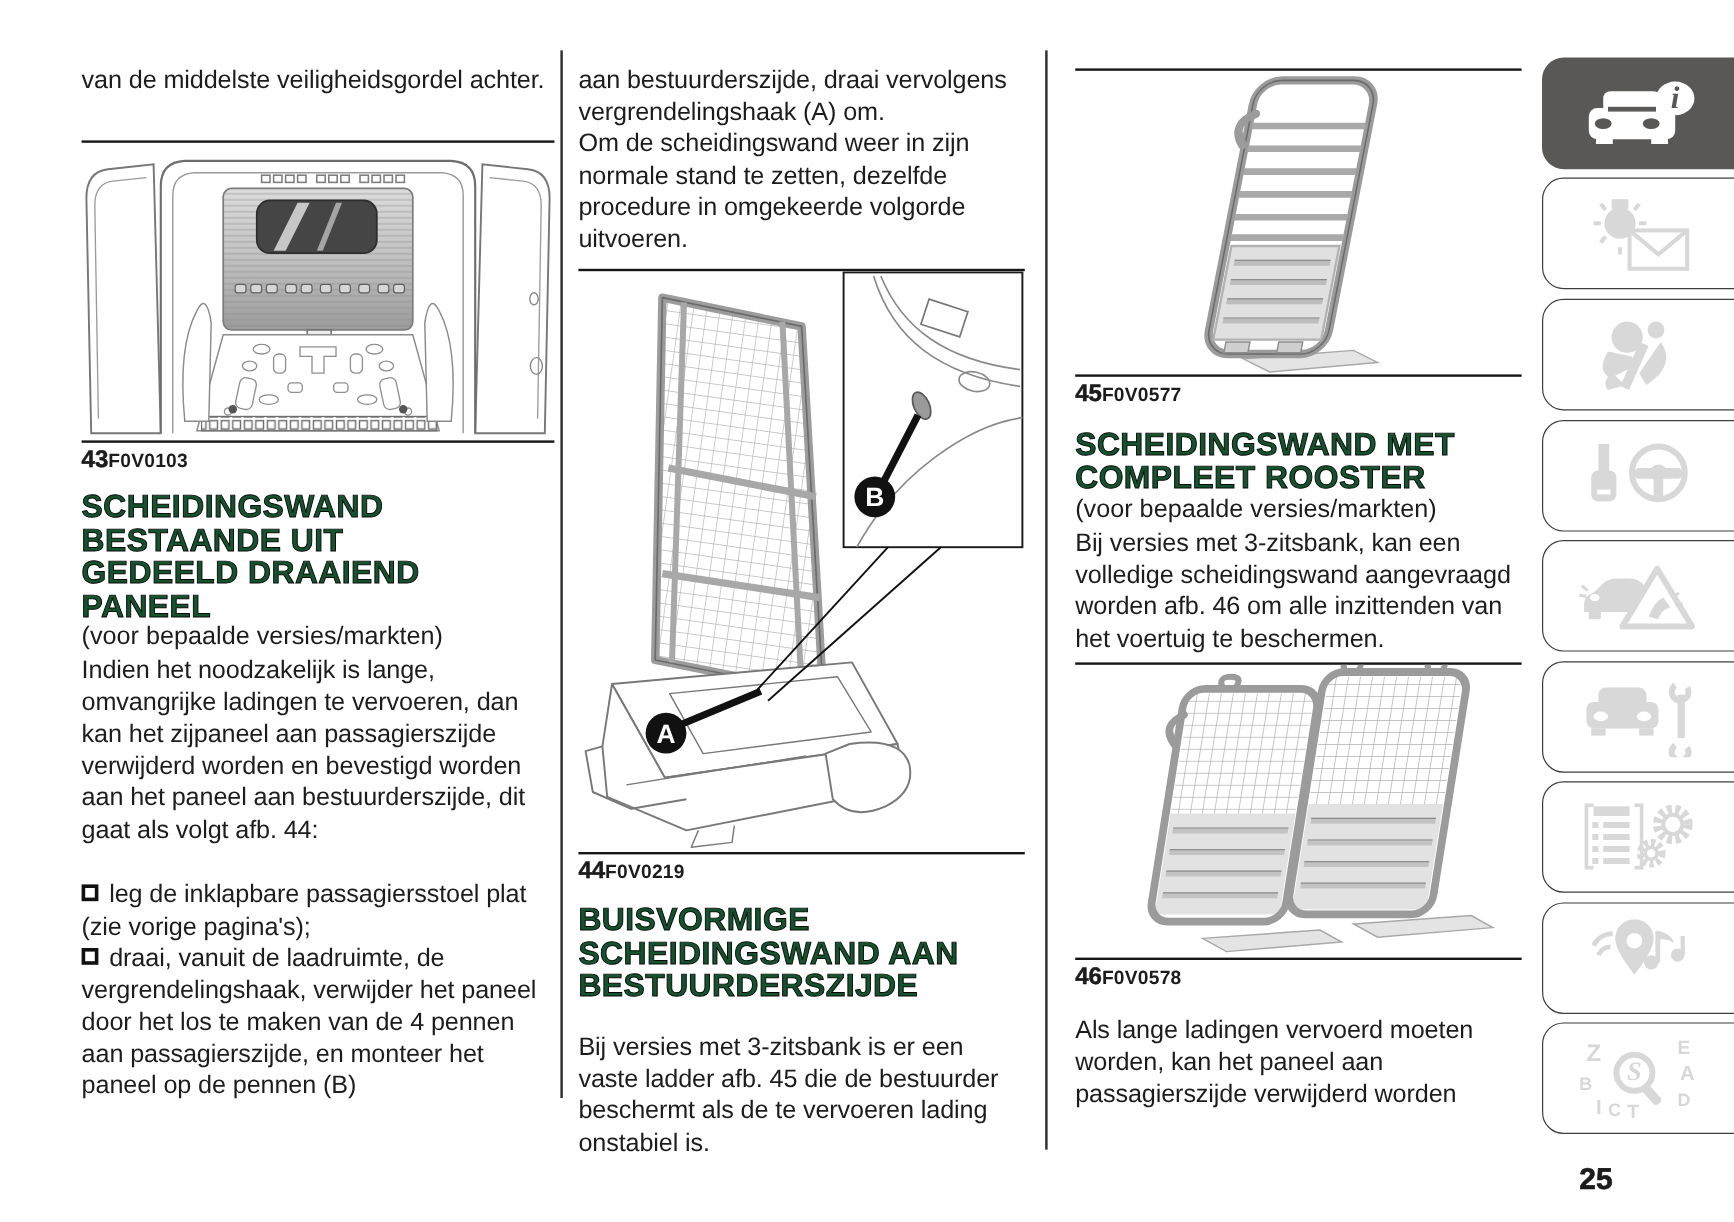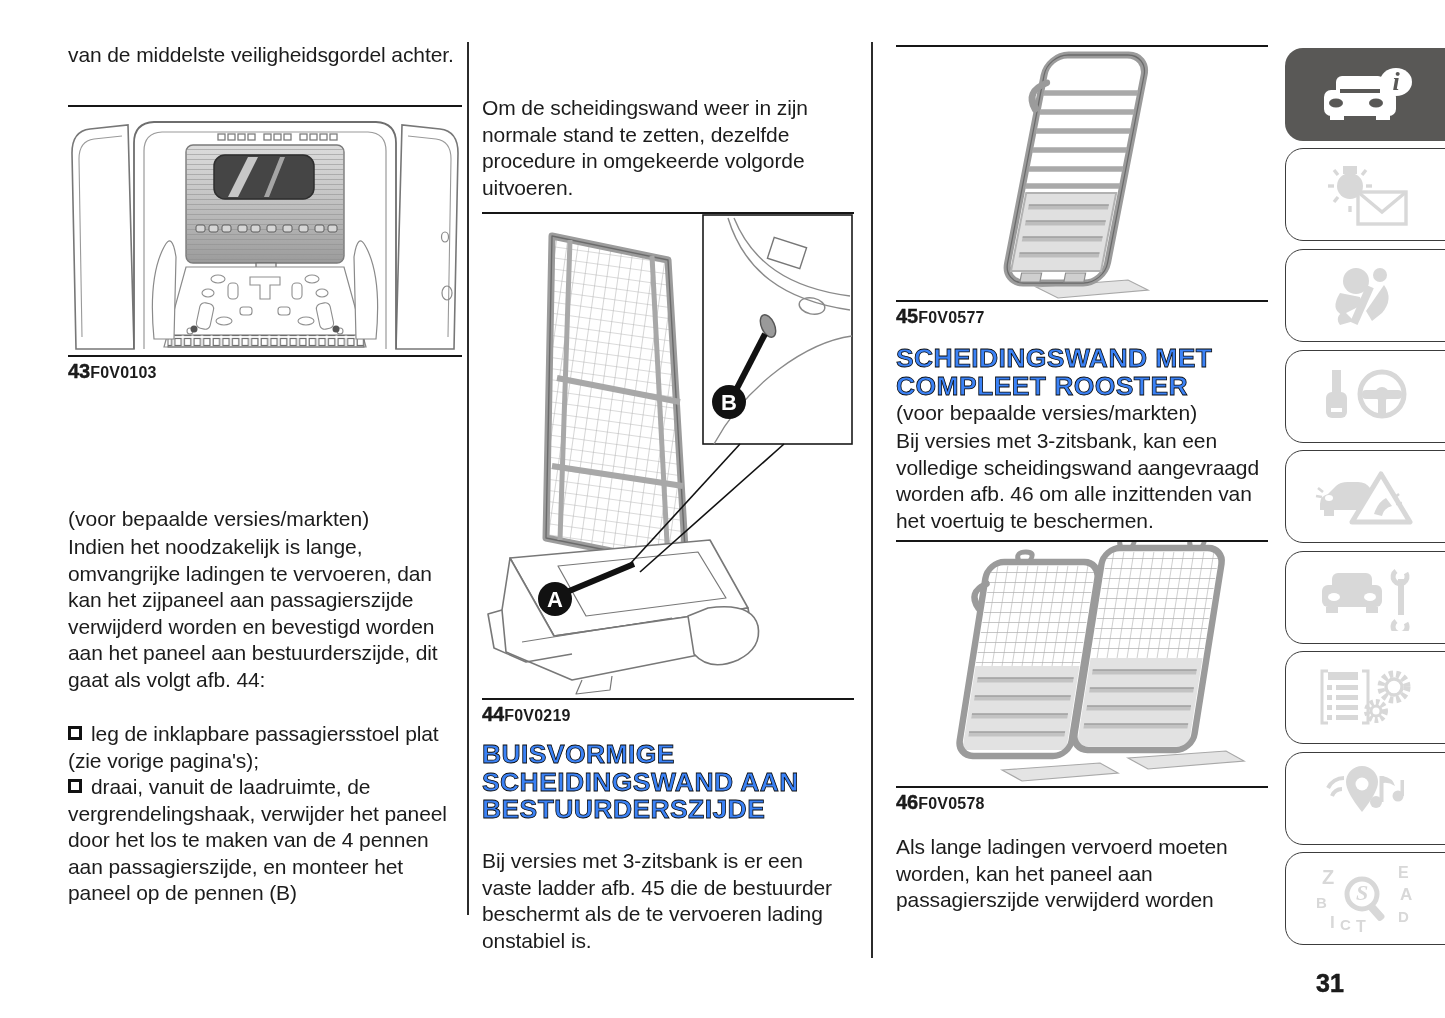--- a/index.html
+++ b/index.html
@@ -1,30 +1,30 @@
 <!DOCTYPE html>
 <html><head>
 <meta charset="utf-8">
 <style>
   html,body{margin:0;padding:0;}
   body{
     width:1445px;height:1018px;background:#ffffff;overflow:hidden;
     font-family:"Liberation Sans",sans-serif;color:#1c1c1c;position:relative;
   }
   .page{position:absolute;inset:0;}
-  .col{position:absolute;top:0;height:872px;}
+  .col{position:absolute;top:12px;height:872px;}
   #col-left{left:68px;width:394px;}
   #col-mid{left:482px;width:372px;}
   #col-right{left:896px;width:372px;}
   .block{position:absolute;left:0;width:100%;}
   .body-text{font-size:21px;line-height:26.5px;letter-spacing:-0.1px;}
   .applicability{font-size:21px;line-height:26.5px;}
   h2.section-heading{
     margin:0;font-size:26.5px;line-height:27.5px;font-weight:bold;
-    letter-spacing:0.4px;white-space:pre-line;color:#3b82f6;
+    letter-spacing:0.4px;white-space:pre-line;color:#14532d;
     -webkit-text-stroke:0.8px #080808;
   }
   .fig{border-top:2px solid #161616;border-bottom:2px solid #161616;background:#fff;}
   .fig svg{display:block;}
   .figcap{display:flex;justify-content:flex-start;align-items:baseline;margin-top:3px;}
   .fignum{font-weight:bold;font-size:20px;-webkit-text-stroke:0.4px #111;}
   .figcode{font-weight:bold;font-size:16px;letter-spacing:0.2px;}
   .bullet-item{font-size:21px;line-height:26.5px;letter-spacing:-0.1px;}
   .sq{
     display:inline-block;width:8px;height:8px;border:3.2px solid #111;
@@ -139,30 +139,35 @@
           <path d="M86,232 Q80,170 96,140 Q104,124 108,150 L106,232 Z" fill="#fff" stroke="#8a8a8a" stroke-width="1.2"></path>
           <path d="M308,232 Q314,170 298,140 Q290,124 286,150 L288,232 Z" fill="#fff" stroke="#8a8a8a" stroke-width="1.2"></path>
         </svg>
       </div>
       <div class="figcap">
         <span class="fignum">43</span>
         <span class="figcode">F0V0103</span>
       </div>
     </div>
 
+    <h2 class="block section-heading" style="top:397px;">SCHEIDINGSWAND
+BESTAANDE UIT
+GEDEELD DRAAIEND
+PANEEL</h2>
     <p class="block applicability" style="top:506px;margin:0;">(voor bepaalde versies/markten)</p>
     <p class="block body-text" style="top:534px;margin:0;">Indien het noodzakelijk is lange, omvangrijke ladingen te vervoeren, dan kan het zijpaneel aan passagierszijde verwijderd worden en bevestigd worden aan het paneel aan bestuurderszijde, dit gaat als volgt afb. 44:</p>
 
     <div class="block" style="top:721px;">
       <div class="bullet-item"><span class="sq"></span><span>leg de inklapbare passagiersstoel plat (zie vorige pagina's);</span></div>
       <div class="bullet-item"><span class="sq"></span><span>draai, vanuit de laadruimte, de vergrendelingshaak, verwijder het paneel door het los te maken van de 4 pennen aan passagierszijde, en monteer het paneel op de pennen (B)</span></div>
     </div>
   </div>
 
   <div class="col" id="col-mid">
+    <p class="block body-text" style="top:42px;margin:0;">aan bestuurderszijde, draai vervolgens vergrendelingshaak (A) om.</p>
     <p class="block body-text" style="top:95px;margin:0;">Om de scheidingswand weer in zijn normale stand te zetten, dezelfde procedure in omgekeerde volgorde uitvoeren.</p>
 
     <div class="block" style="top:212px;">
       <div class="fig">
         <svg width="372" height="484" viewBox="0 0 372 484">
           <defs>
             <pattern id="mesh44" width="11" height="11" patternUnits="userSpaceOnUse" patternTransform="rotate(8)">
               <path d="M0,0 H11 M0,0 V11" fill="none" stroke="#b5b5b5" stroke-width="1.1"></path>
             </pattern>
           </defs>
@@ -482,15 +487,15 @@
         <text x="26" y="66" font-size="15">C</text>
         <text x="42" y="68" font-size="16">T</text>
         <text x="84" y="58" font-size="15">D</text>
       </g>
       <text x="48" y="36" font-size="22" font-style="italic" font-weight="bold" fill="#d8d8d8" text-anchor="middle" font-family="Liberation Serif, serif">S</text>
       <circle cx="48" cy="30" r="15" fill="none" stroke="#d8d8d8" stroke-width="5"></circle>
       <rect x="58" y="38" width="8" height="20" rx="3" transform="rotate(-42 62 48)" fill="#d8d8d8"></rect>
     </svg>
   </div>
 
-  <div class="page-number">31</div>
+  <div class="page-number">25</div>
 
 </div>
 
 </body></html>

